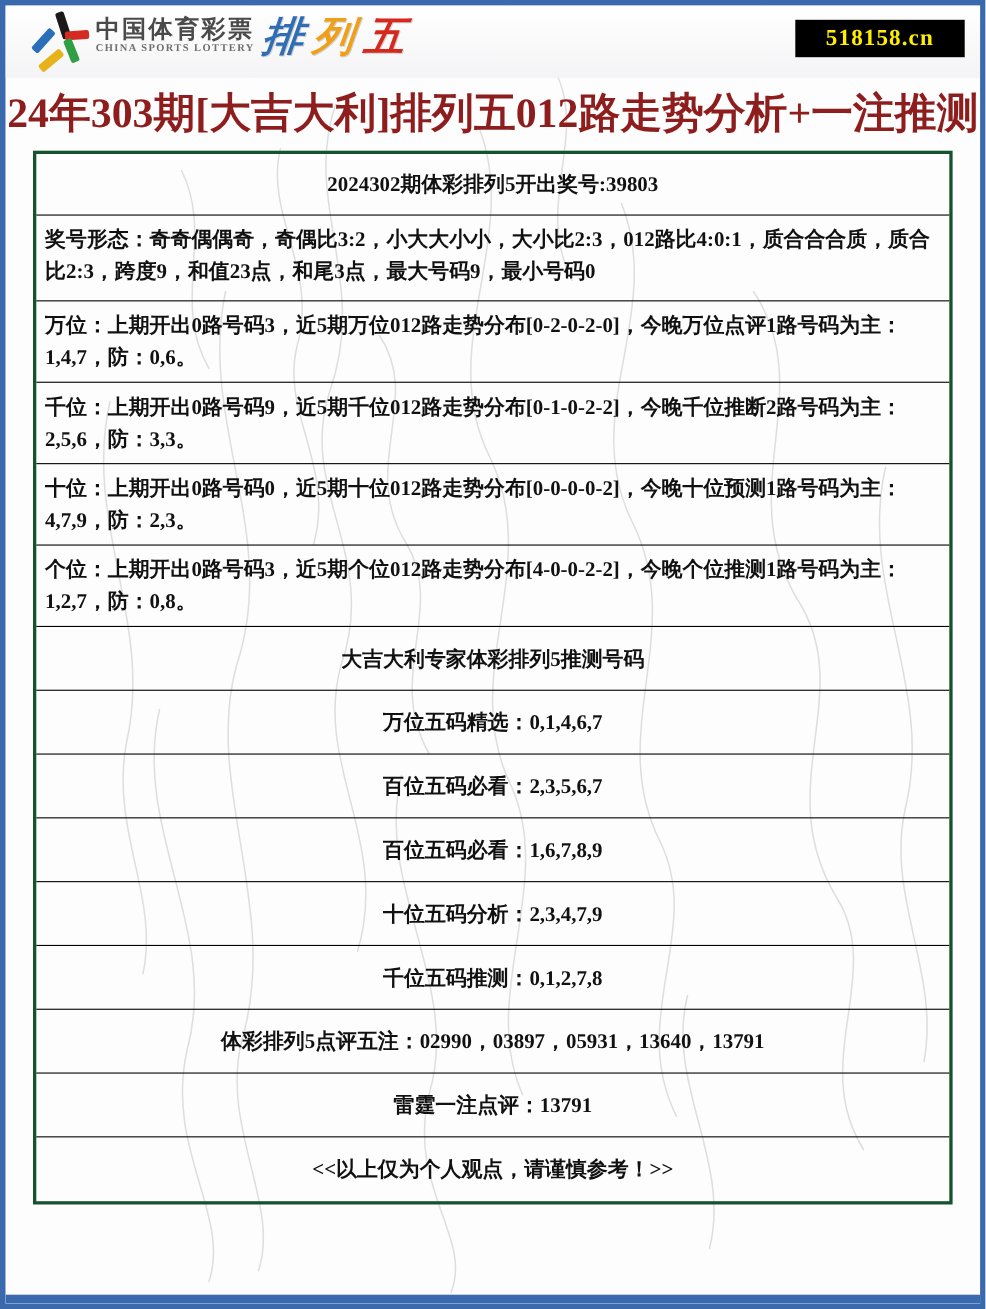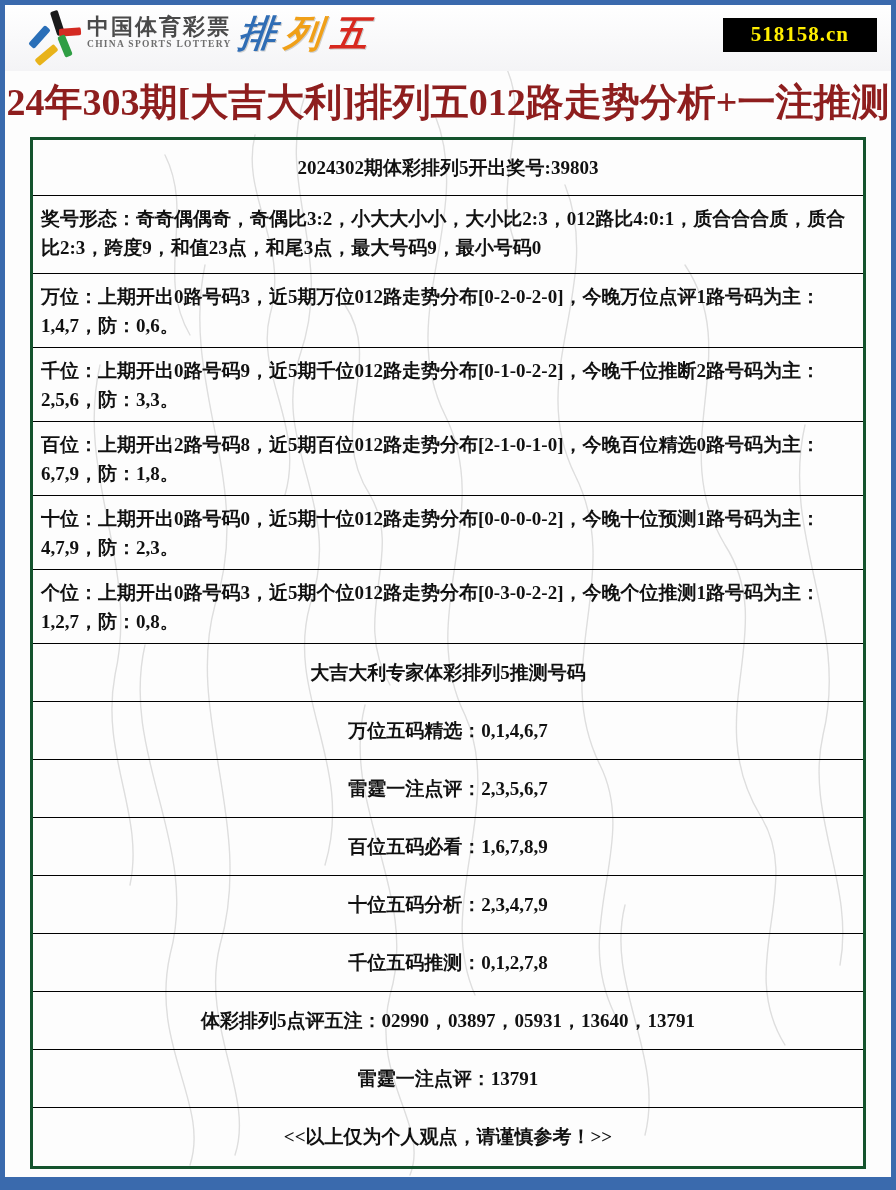--- a/index.html
+++ b/index.html
@@ -119,26 +119,25 @@
     <div class="site-badge">518158.cn</div>
   </div>
 
   <div class="title">24年303期[大吉大利]排列五012路走势分析+一注推测</div>
 
   <div class="table">
     <div class="row c rh1">2024302期体彩排列5开出奖号:39803</div>
     <div class="row l rh2">奖号形态：奇奇偶偶奇，奇偶比3:2，小大大小小，大小比2:3，012路比4:0:1，质合合合质，质合比2:3，跨度9，和值23点，和尾3点，最大号码9，最小号码0</div>
     <div class="row l rh3">万位：上期开出0路号码3，近5期万位012路走势分布[0-2-0-2-0]，今晚万位点评1路号码为主：1,4,7，防：0,6。</div>
     <div class="row l rh3">千位：上期开出0路号码9，近5期千位012路走势分布[0-1-0-2-2]，今晚千位推断2路号码为主：2,5,6，防：3,3。</div>
-    <div class="row l rh3">百位：上期开出2路号码8，近5期百位012路走势分布[2-1-0-1-0]，今晚百位精选0路号码为主：6,7,9，防：1,8。</div>
     <div class="row l rh3">十位：上期开出0路号码0，近5期十位012路走势分布[0-0-0-0-2]，今晚十位预测1路号码为主：4,7,9，防：2,3。</div>
-    <div class="row l rh3">个位：上期开出0路号码3，近5期个位012路走势分布[0-3-0-2-2]，今晚个位推测1路号码为主：1,2,7，防：0,8。</div>
+    <div class="row l rh3">个位：上期开出0路号码3，近5期个位012路走势分布[4-0-0-2-2]，今晚个位推测1路号码为主：1,2,7，防：0,8。</div>
     <div class="row c rh4">大吉大利专家体彩排列5推测号码</div>
     <div class="row c rh4">万位五码精选：0,1,4,6,7</div>
-    <div class="row c rh4">雷霆一注点评：2,3,5,6,7</div>
+    <div class="row c rh4">百位五码必看：2,3,5,6,7</div>
     <div class="row c rh4">百位五码必看：1,6,7,8,9</div>
     <div class="row c rh4">十位五码分析：2,3,4,7,9</div>
     <div class="row c rh4">千位五码推测：0,1,2,7,8</div>
     <div class="row c rh4">体彩排列5点评五注：02990，03897，05931，13640，13791</div>
     <div class="row c rh4">雷霆一注点评：13791</div>
     <div class="row c rh5">&lt;&lt;以上仅为个人观点，请谨慎参考！&gt;&gt;</div>
   </div>
 
   <div class="bottom-bar"></div>
 </div>

